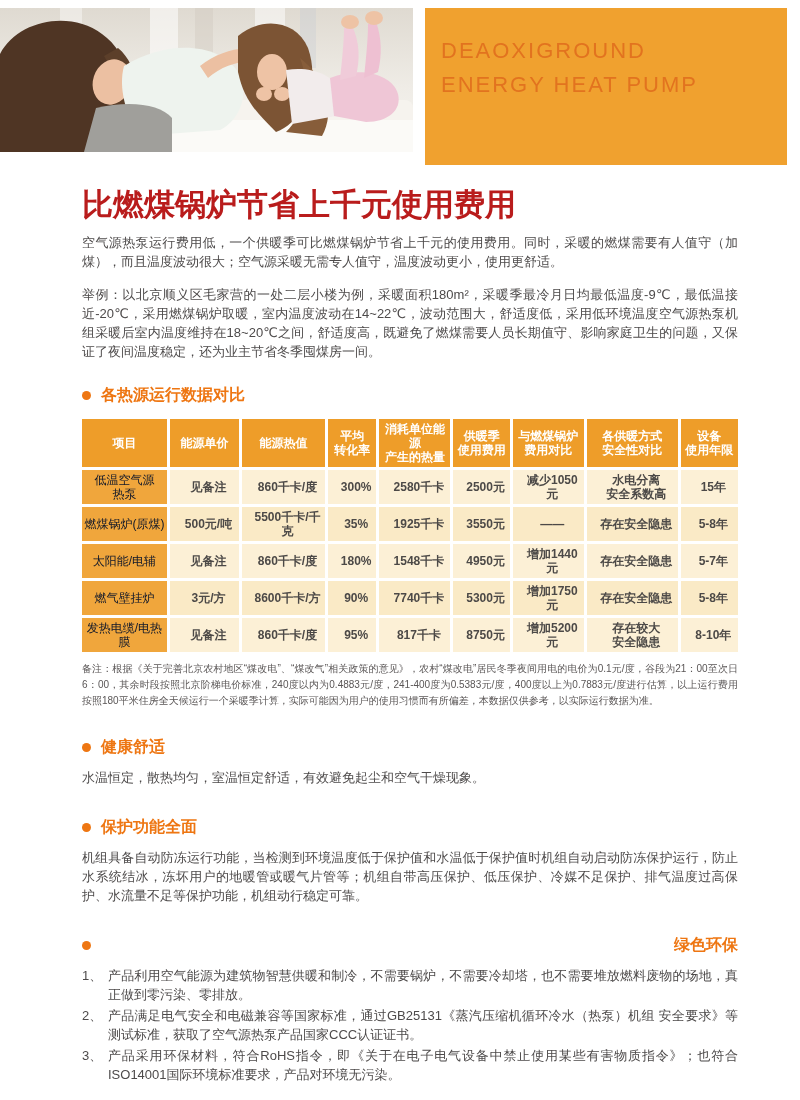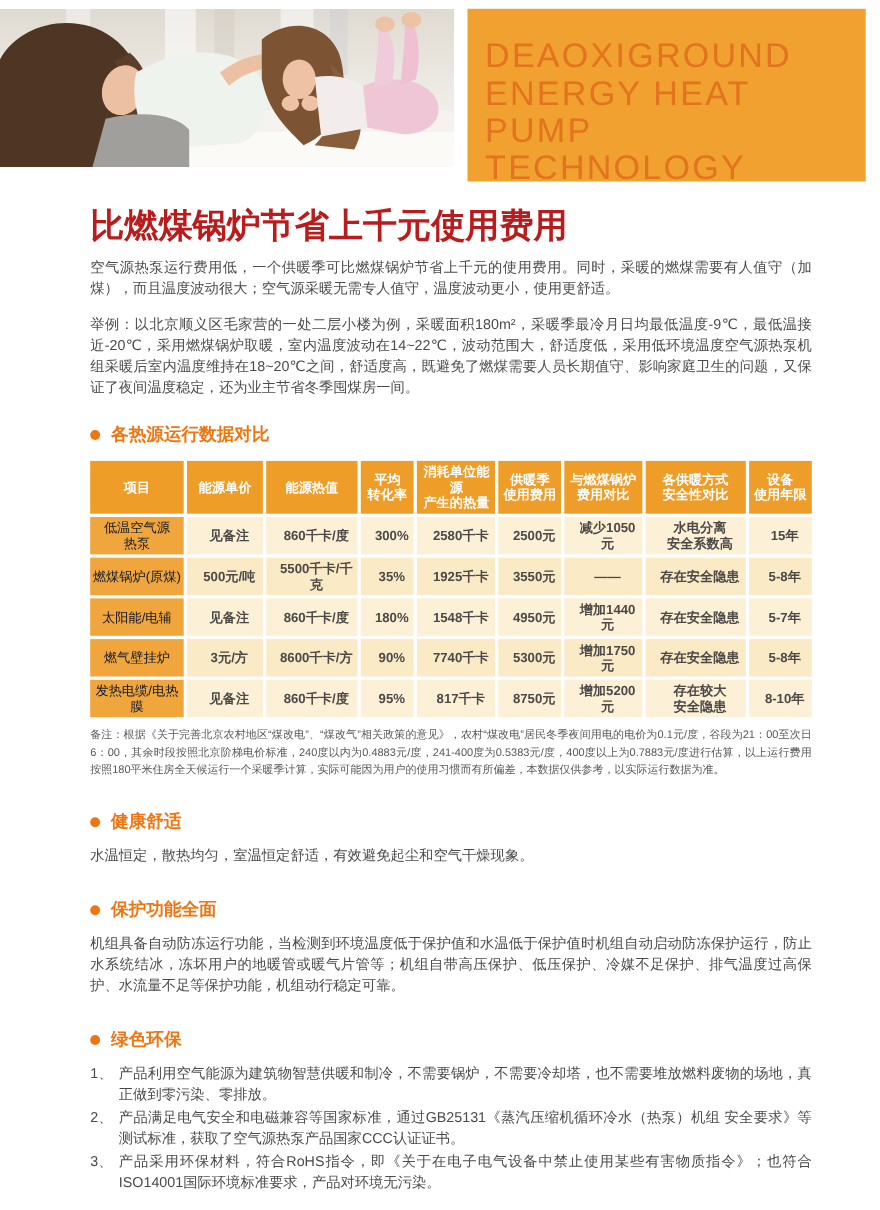--- a/index.html
+++ b/index.html
@@ -4,21 +4,21 @@
 <style>
   html,body{margin:0;padding:0;background:#fff;}
   .page{position:relative;width:800px;height:1100px;background:#fff;overflow:hidden;
         font-family:"Liberation Sans","DejaVu Sans",sans-serif;}
   
   .hero{position:relative;height:165px;}
   .photo{position:absolute;left:0;top:8px;width:413px;height:144px;overflow:hidden;}
   .photo svg{display:block;width:100%;height:100%;}
   .banner{position:absolute;left:425px;top:8px;width:362px;height:157px;background:#f0a12f;
           box-sizing:border-box;padding:26px 0 0 16px;}
-  .banner-line{color:#e2731f;font-size:31px;line-height:34px;letter-spacing:2px;font-weight:400;}
+  .banner-line{color:#e2731f;font-size:22px;line-height:34px;letter-spacing:2px;font-weight:400;}
   
   .content{margin:0 62px 0 82px;}
   h1{margin:22px 0 0 0;font-size:31px;line-height:36px;font-weight:bold;color:#b91c1c;}
   .body-text{margin:10px 0 0 0;font-size:13px;line-height:19px;color:#4d4a4a;text-align:justify;}
   .example{margin-top:14px;}
   .note{margin:9px 0 0 0;font-size:10px;line-height:16px;color:#5a5656;text-align:justify;}
   .section-head{display:flex;align-items:center;margin-top:24px;}
   .bullet{width:9px;height:9px;border-radius:50%;background:#ee7612;margin-right:10px;flex:0 0 auto;}
   .section-head h2{margin:0;font-size:16px;font-weight:bold;color:#ee7612;}
   
@@ -29,21 +29,21 @@
   .th{background:#ee9d29;color:#fff;min-height:38px;font-weight:bold;}
   .tl{background:#f0a63c;color:#0f172a;min-height:33px;}
   .td{background:#fcf0d6;color:#4c4947;min-height:33px;font-weight:bold;padding-left:10px;}
   .td.alt{background:#faeac6;}
   
   .eco-list{margin-top:10px;}
   .eco-item{display:flex;font-size:13px;line-height:19px;color:#4d4a4a;margin-top:2px;}
   .eco-no{flex:0 0 26px;}
   .eco-text{flex:1;text-align:justify;}
   
-  .sec2{margin-top:28px;} .sec3{margin-top:30px;} .sec4{margin-top:30px;}
+  .sec2{margin-top:28px;} .sec3{margin-top:30px;} .sec4{margin-top:30px;justify-content:space-between;}
 </style>
 </head>
 <body>
 
 <div class="page">
 
   <div class="hero">
     <div class="photo">
       <svg viewBox="0 0 413 144" preserveAspectRatio="none">
         <defs>
@@ -87,21 +87,20 @@
         <path d="M352,18 C360,34 360,52 356,68 L340,72 C342,52 344,34 344,20 Z" fill="#f0cbd9"></path>
         <path d="M376,14 C382,30 382,48 378,64 L364,70 C366,50 368,32 368,16 Z" fill="#eec0d2"></path>
 
         <ellipse cx="350" cy="14" rx="9" ry="7" fill="#eec3a5"></ellipse>
         <ellipse cx="374" cy="10" rx="9" ry="7" fill="#eec3a5"></ellipse>
       </svg>
     </div>
     <div class="banner">
       <div class="banner-line">DEAOXIGROUND</div>
       <div class="banner-line">ENERGY HEAT PUMP</div>
-      <div class="banner-line">TECHNOLOGY</div>
     </div>
   </div>
 
   <div class="content">
 
     <h1>比燃煤锅炉节省上千元使用费用</h1>
 
     <p class="body-text">空气源热泵运行费用低，一个供暖季可比燃煤锅炉节省上千元的使用费用。同时，采暖的燃煤需要有人值守（加煤），而且温度波动很大；空气源采暖无需专人值守，温度波动更小，使用更舒适。</p>
     <p class="body-text example">举例：以北京顺义区毛家营的一处二层小楼为例，采暖面积180m²，采暖季最冷月日均最低温度-9℃，最低温接近-20℃，采用燃煤锅炉取暖，室内温度波动在14~22℃，波动范围大，舒适度低，采用低环境温度空气源热泵机组采暖后室内温度维持在18~20℃之间，舒适度高，既避免了燃煤需要人员长期值守、影响家庭卫生的问题，又保证了夜间温度稳定，还为业主节省冬季囤煤房一间。</p>
 

